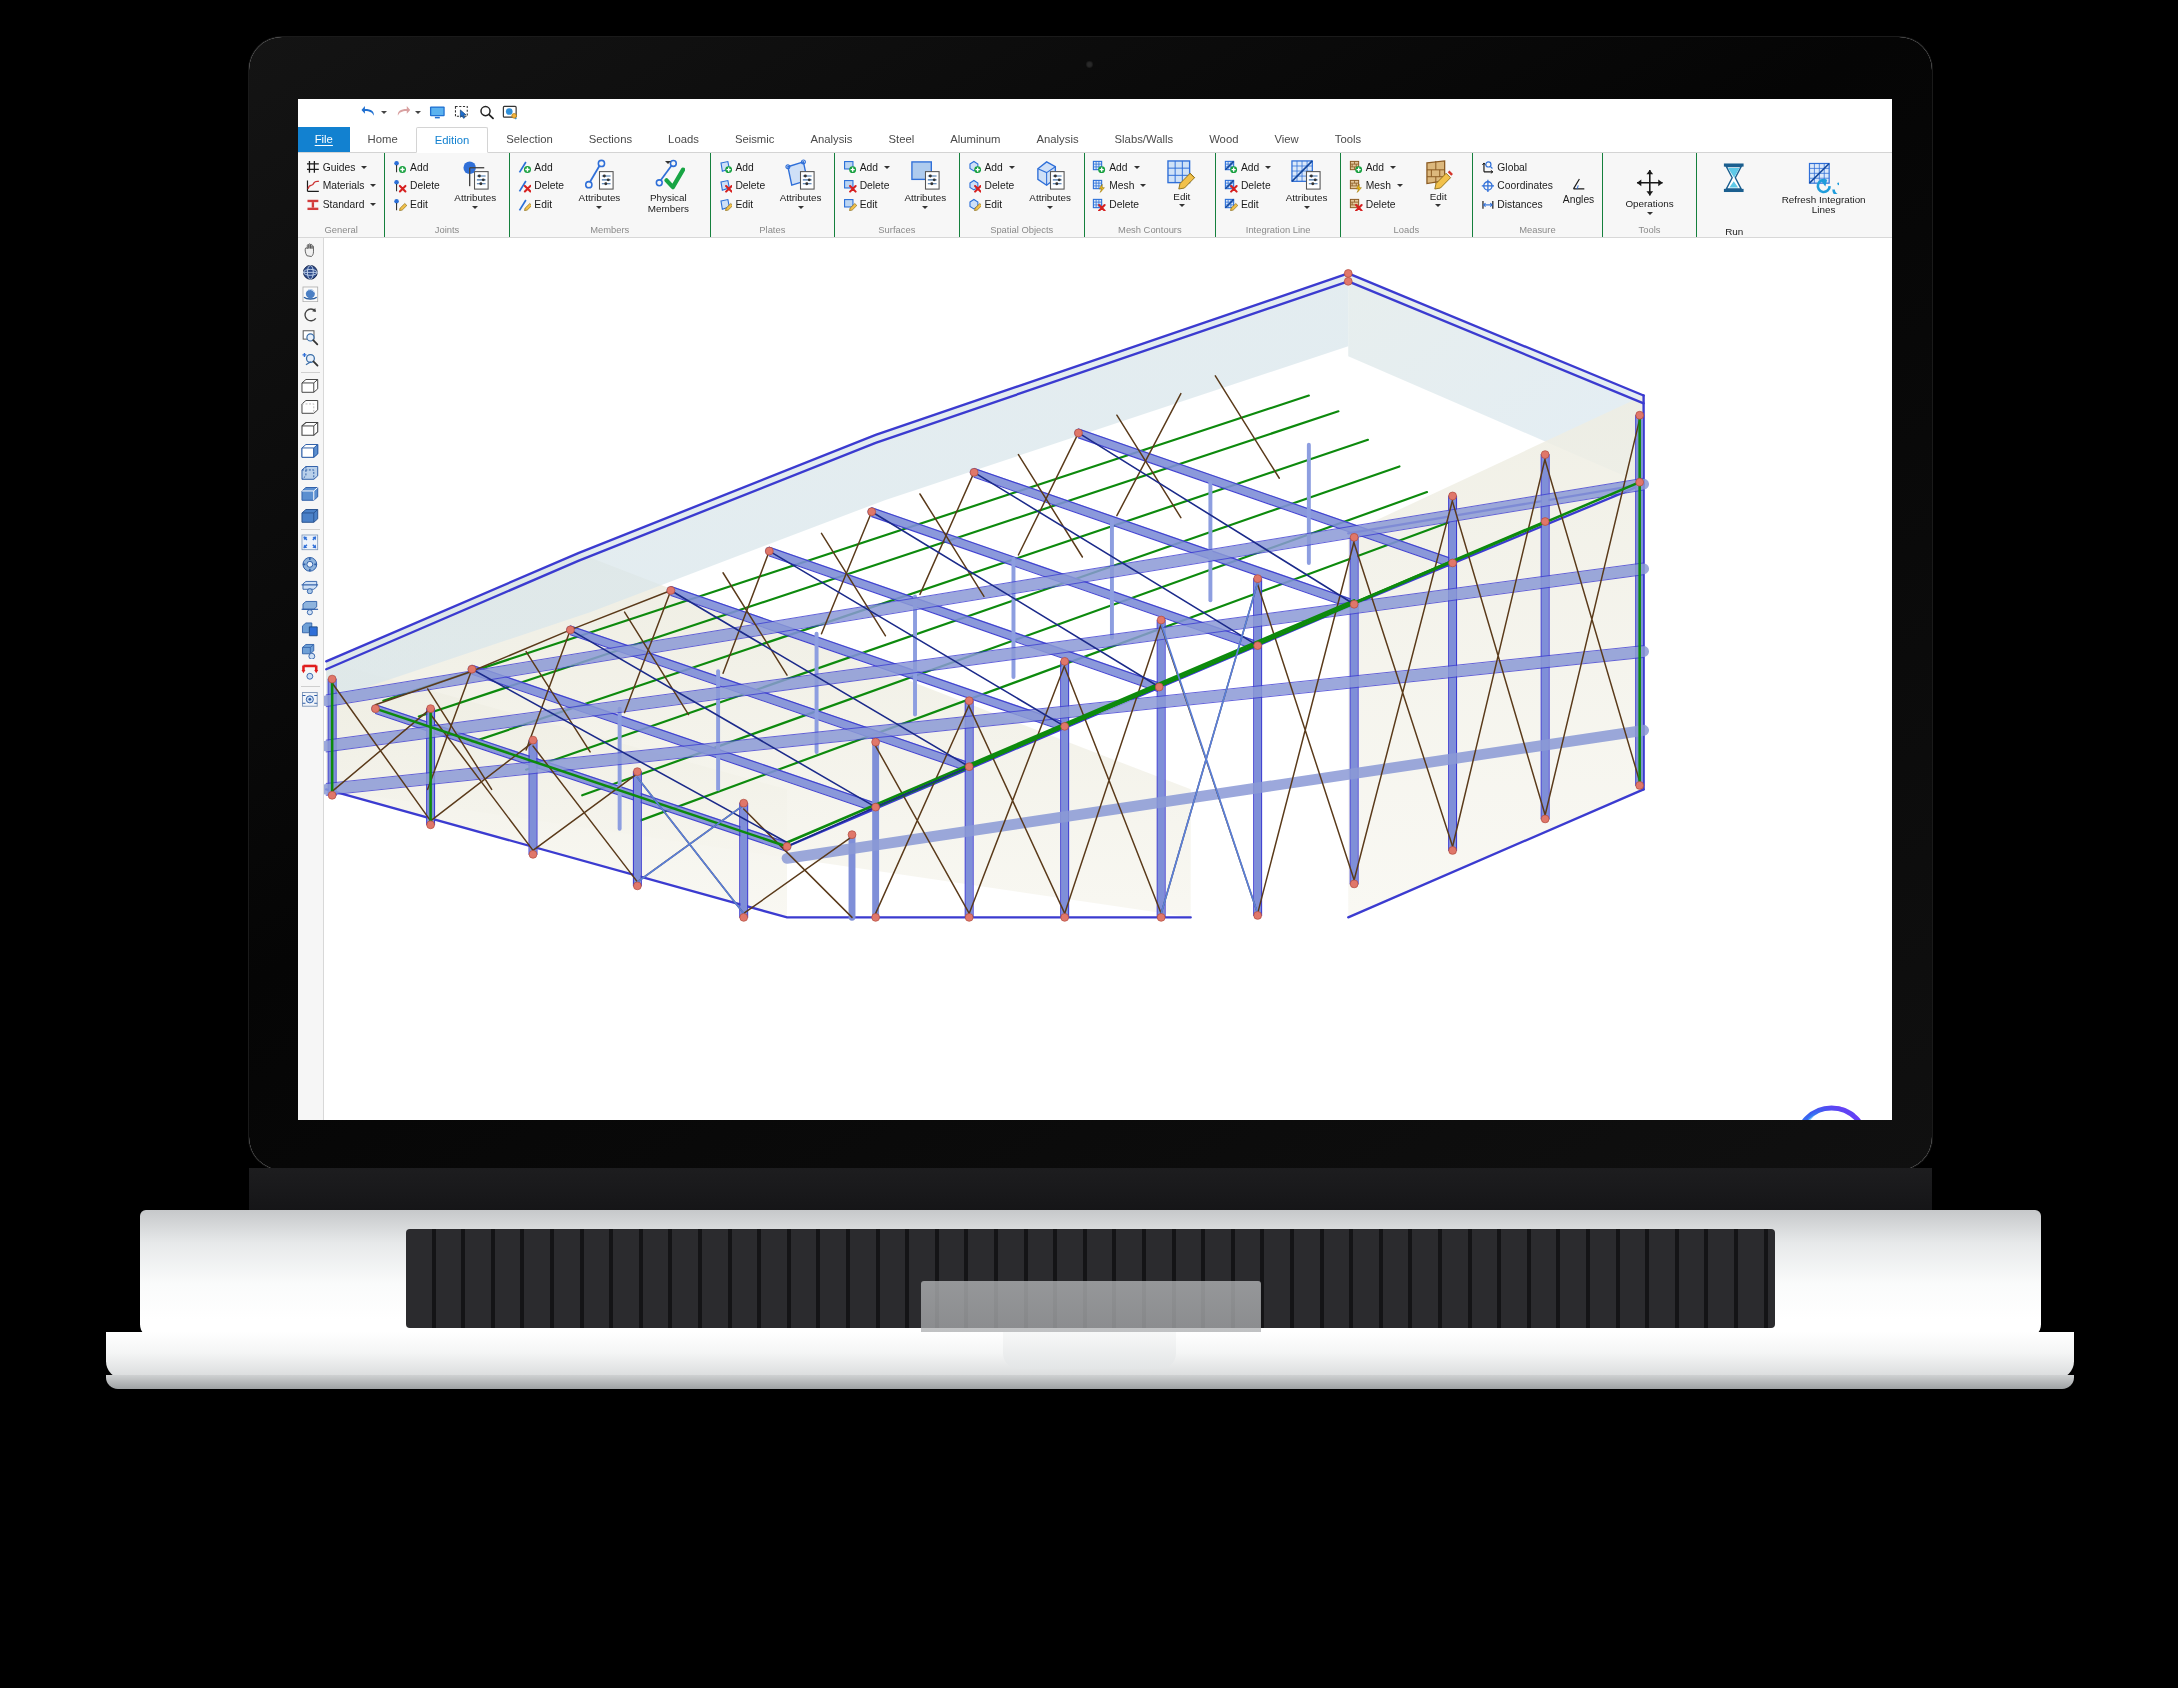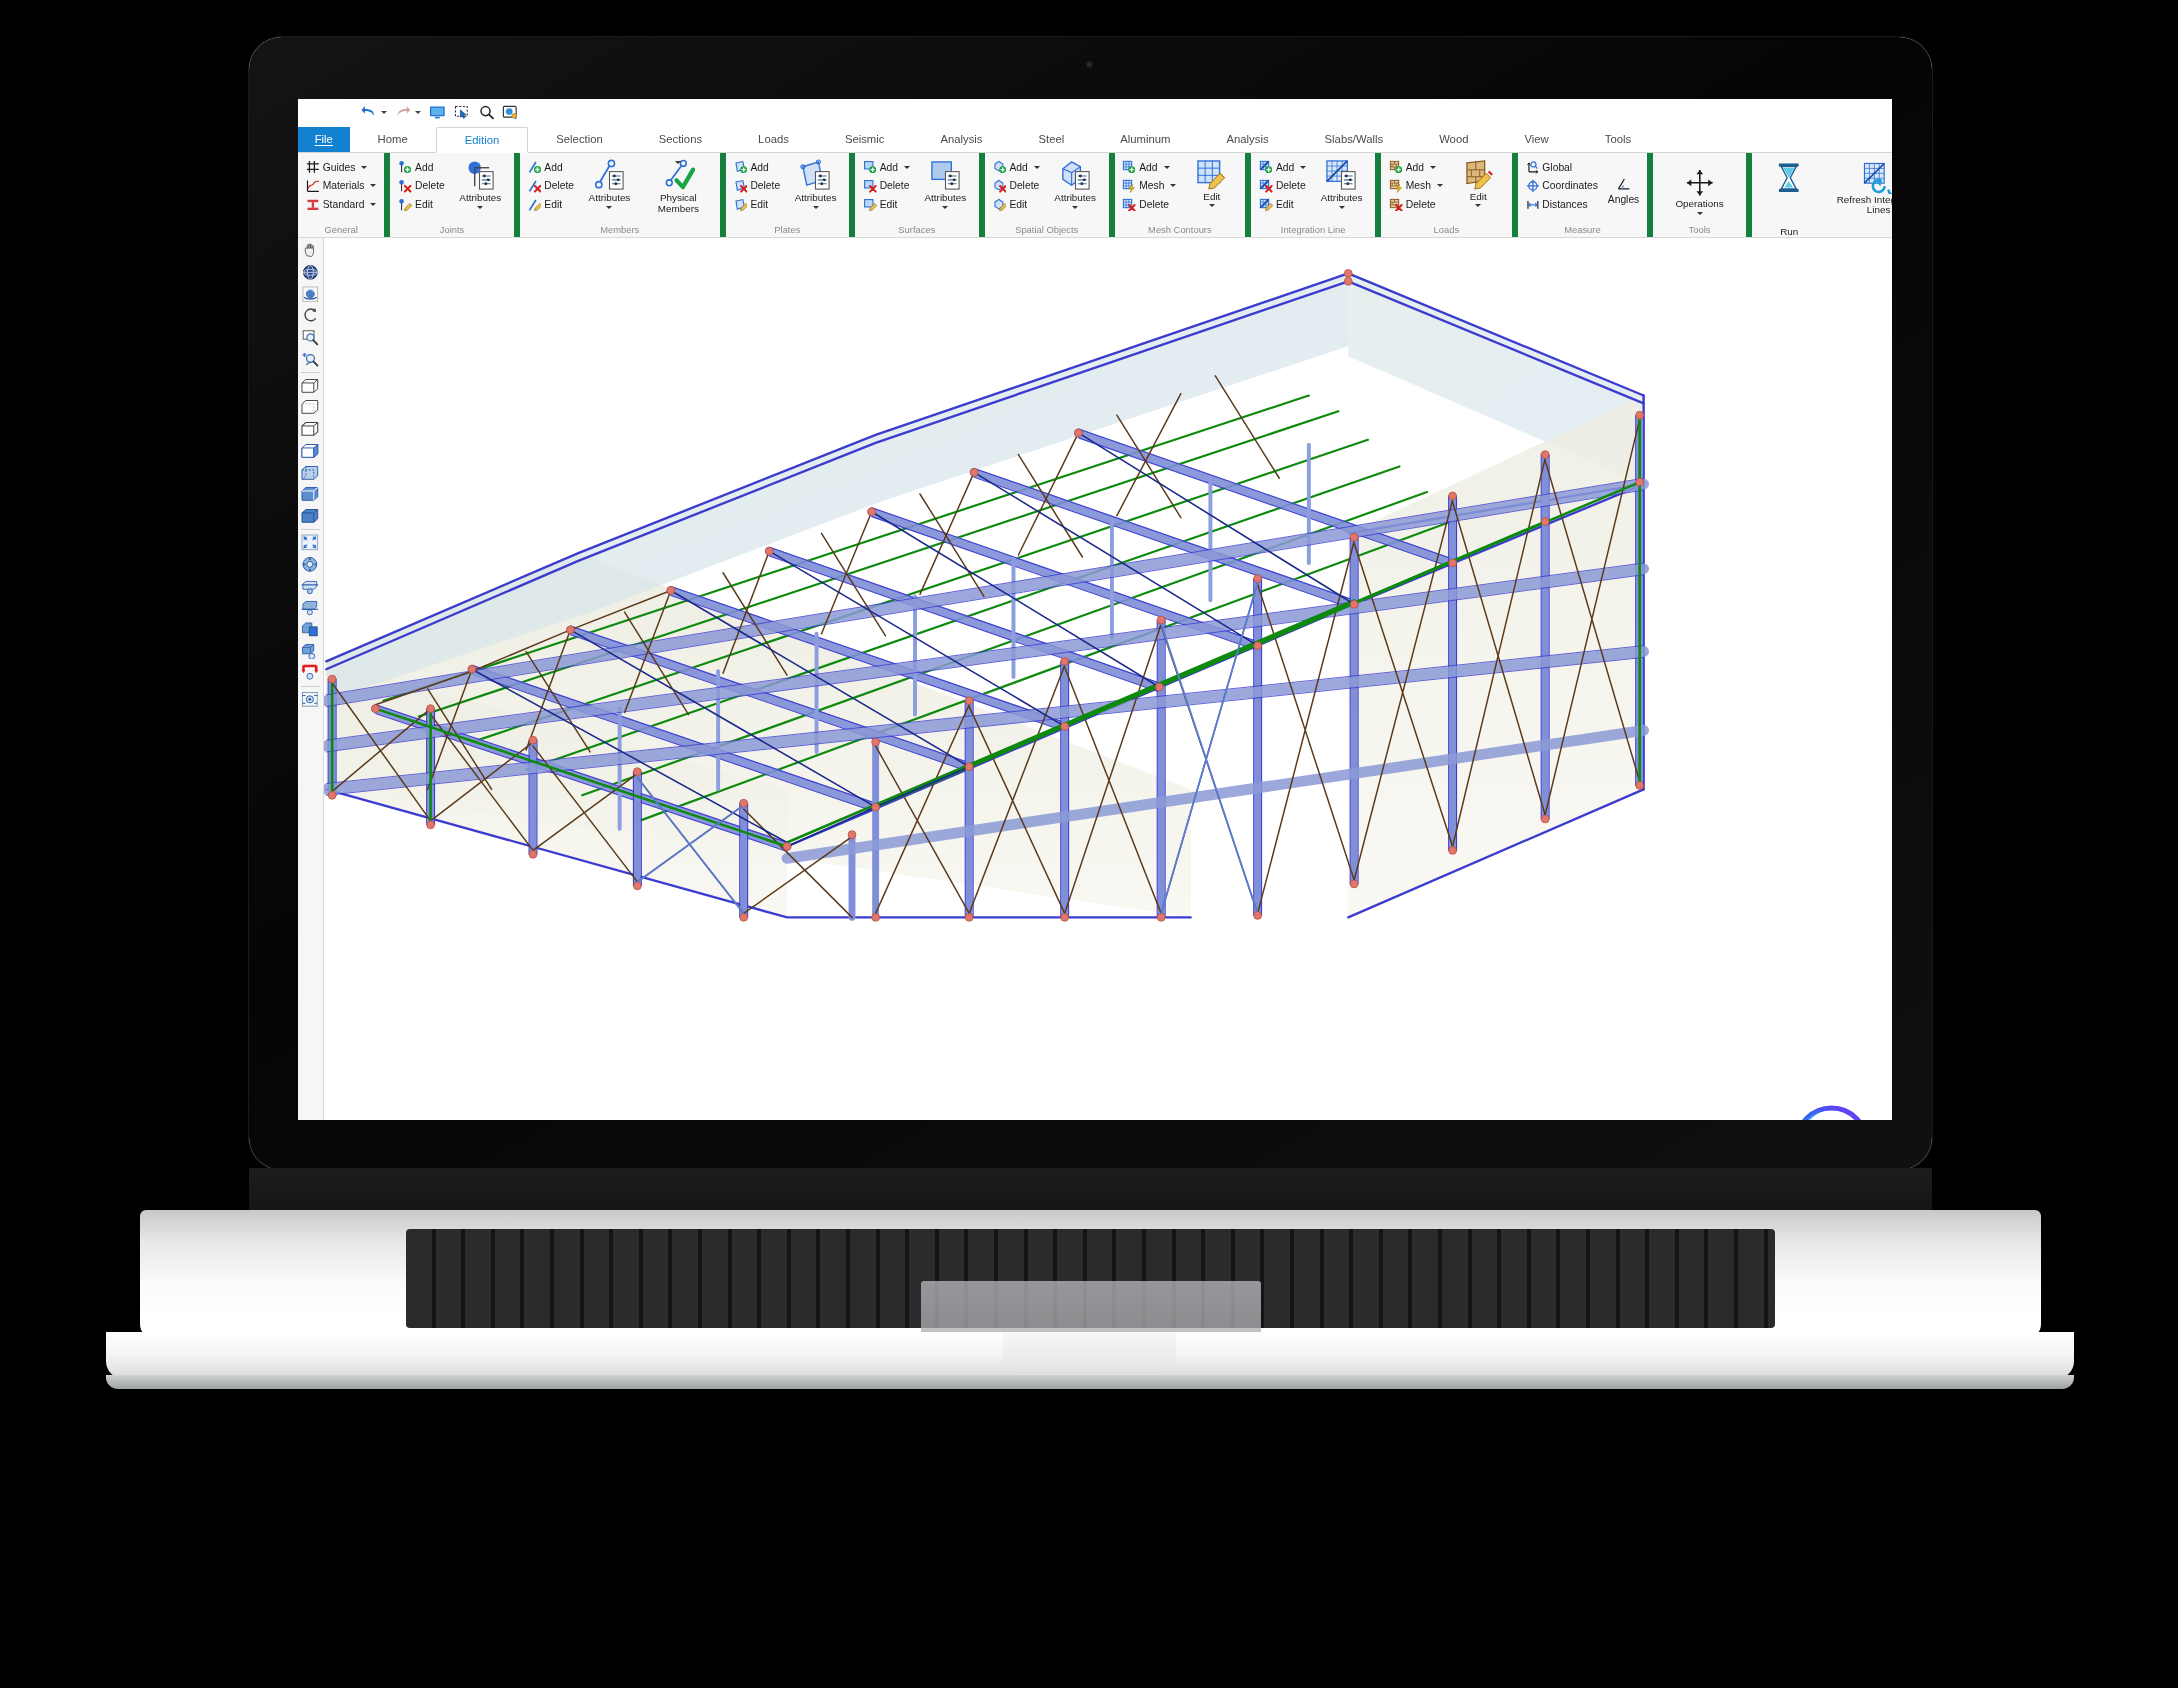--- a/index.html
+++ b/index.html
@@ -50,32 +50,32 @@
   
   .qat{height:27.6px;background:#ffffff;display:flex;align-items:center;
        padding-left:59px;border-bottom:0;}
   .qat-btn{display:flex;align-items:center;height:21.7px;padding:0 3px;margin-right:2px;cursor:default;}
   .caret{width:0;height:0;border-left:3.9px solid transparent;border-right:3.9px solid transparent;
        border-top:3.9px solid #444;margin-left:3.9px;}
 
   
   .tabbar{height:25.6px;background:#fff;display:flex;align-items:stretch;
           border-bottom:1px solid #d4d4d4;position:relative;}
-  .tab{display:flex;align-items:center;padding:0 28px;font-size:11.3px;color:#4a4a4a;
+  .tab{display:flex;align-items:center;padding:0 18px;font-size:11.3px;color:#4a4a4a;
        cursor:default;white-space:nowrap;}
   .tab.file{background:#1281d0;color:#fff;padding:0 16.7px;}
   .tab.file span{text-decoration:underline;text-underline-offset:2px;}
   .tab.active{color:#1281d0;background:#fff;border:1px solid #d4d4d4;border-bottom:1px solid #fff;
        margin-bottom:-1px;border-radius:2px 2px 0 0;}
 
   
   .ribbon{height:84px;background:#f7f7f7;display:flex;align-items:stretch;
           border-bottom:1px solid #d8d8d8;}
   .rgroup{display:flex;flex-direction:column;justify-content:space-between;
-          border-right:6px solid #15803d;padding:3px 4.9px 0 4.9px;position:relative;}
+          border-right:1px solid #15803d;padding:3px 4.9px 0 4.9px;position:relative;}
   .rgroup:last-child{border-right:none;}
   .rbody{display:flex;align-items:flex-start;gap:3.9px;flex:1;padding-top:2px;}
   .rlabel{text-align:center;font-size:9.4px;color:#8a8a8a;padding-bottom:2px;}
   .rcol{display:flex;flex-direction:column;gap:1px;}
   .ritem{display:flex;align-items:center;gap:3px;font-size:10.3px;color:#1b1b1b;
          height:17.7px;padding:0 3px;white-space:nowrap;cursor:default;}
   .ritem .cr{width:0;height:0;border-left:3.4px solid transparent;border-right:3.4px solid transparent;
          border-top:3.4px solid #333;margin-left:3px;}
   .bigbtn{display:flex;flex-direction:column;align-items:center;justify-content:flex-start;
          width:57px;padding-top:1px;cursor:default;}

